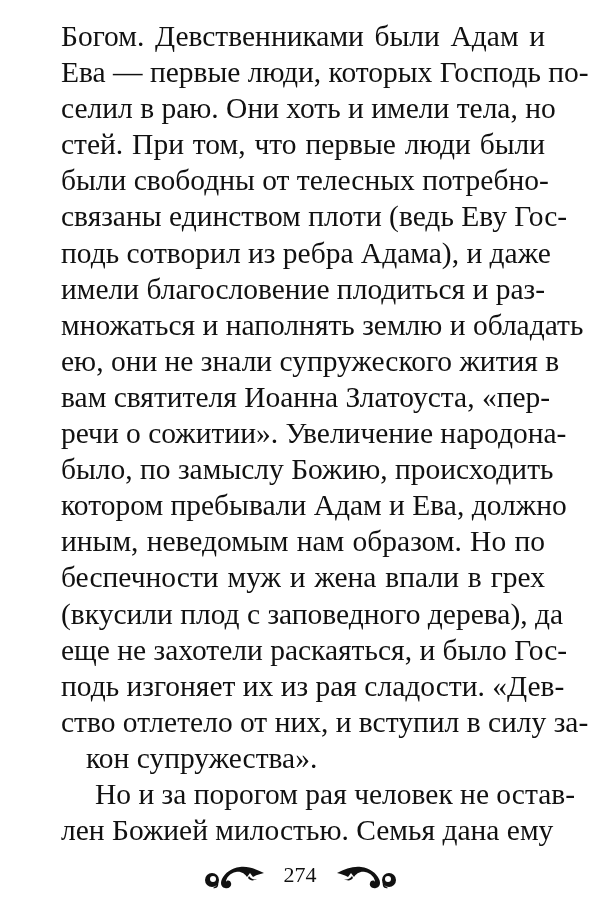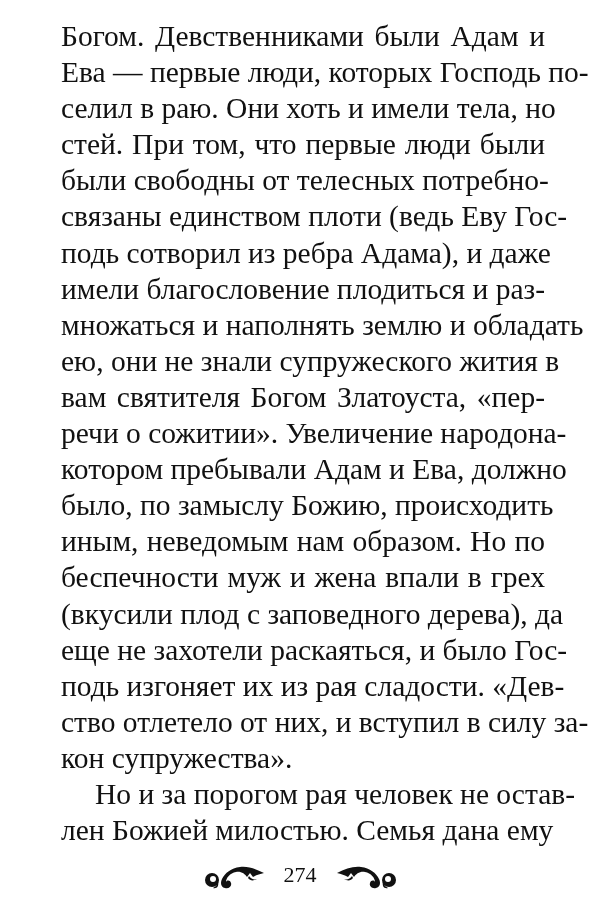--- a/index.html
+++ b/index.html
@@ -15,21 +15,21 @@
       color: #111111;
     }
     .line {
       display: block;
       white-space: nowrap;
       text-align: justify;
       text-align-last: justify;
       height: 36.1px;
       overflow: visible;
     }
-    .line.last { text-align-last: left; }
+    .line.last { text-align-last: left; margin-left: 25px; }
     .line.indent { padding-left: 34px; }
     .footer {
       position: absolute;
       left: 0;
       width: 600px;
       top: 857px;
       height: 40px;
       display: flex;
       align-items: center;
       justify-content: center;
@@ -51,24 +51,24 @@
   <span class="line">Богом. Девственниками были Адам и</span>
   <span class="line">Ева — первые люди, которых Господь по-</span>
   <span class="line">селил в раю. Они хоть и имели тела, но</span>
   <span class="line">стей. При том, что первые люди были</span>
   <span class="line">были свободны от телесных потребно-</span>
   <span class="line">связаны единством плоти (ведь Еву Гос-</span>
   <span class="line">подь сотворил из ребра Адама), и даже</span>
   <span class="line">имели благословение плодиться и раз-</span>
   <span class="line">множаться и наполнять землю и обладать</span>
   <span class="line">ею, они не знали супружеского жития в</span>
-  <span class="line">вам святителя Богом Златоуста, «пер-</span>
+  <span class="line">вам святителя Иоанна Златоуста, «пер-</span>
   <span class="line">речи о сожитии». Увеличение народона-</span>
+  <span class="line">было, по замыслу Божию, происходить</span>
   <span class="line">котором пребывали Адам и Ева, должно</span>
-  <span class="line">было, по замыслу Божию, происходить</span>
   <span class="line">иным, неведомым нам образом. Но по</span>
   <span class="line">беспечности муж и жена впали в грех</span>
   <span class="line">(вкусили плод с заповедного дерева), да</span>
   <span class="line">еще не захотели раскаяться, и было Гос-</span>
   <span class="line">подь изгоняет их из рая сладости. «Дев-</span>
   <span class="line">ство отлетело от них, и вступил в силу за-</span>
   <span class="line last">кон супружества».</span>
   <span class="line indent">Но и за порогом рая человек не остав-</span>
   <span class="line">лен Божией милостью. Семья дана ему</span>
 </div>

